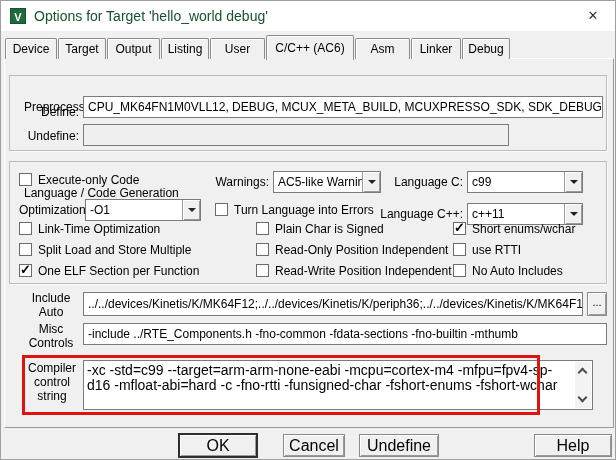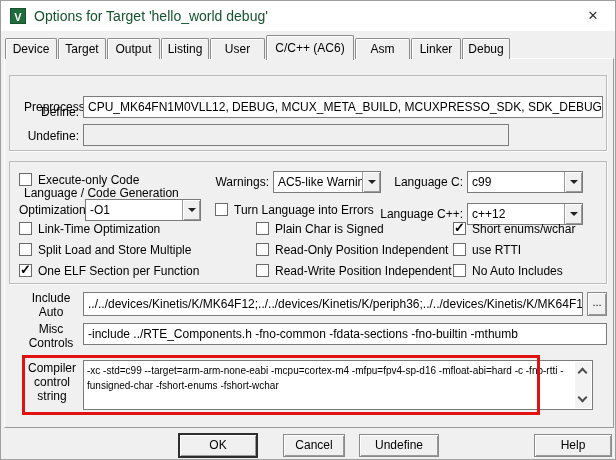--- a/index.html
+++ b/index.html
@@ -60,39 +60,39 @@
   .cb { position:absolute; height:15px; font-size:12px; white-space:nowrap; }
   .cb .box { position:absolute; left:0; top:0; width:13px; height:13px; background:#fff;
              border:1px solid #6b6b6b; }
   .cb.on .box::after { content:"✓"; position:absolute; left:0px; top:-3px; font-size:13px;
                        font-weight:bold; color:#000; }
   .cb .lbl { position:absolute; left:19px; top:0px; }
 
   
   .ta { position:absolute; left:82px; top:359px; width:510px; height:50px; background:#fff;
         border:1px solid #7b7b7b; }
-  .ta-text { position:absolute; left:3px; top:2px; right:20px; bottom:2px; font-size:10px;
+  .ta-text { position:absolute; left:3px; top:2px; right:20px; bottom:2px; font-size:14px;
              line-height:15px; color:#000; overflow:hidden; word-break:break-word; }
   .sb { position:absolute; right:1px; top:1px; bottom:1px; width:16px; background:#f3f3f3; }
   .sb .chv { position:absolute; left:4px; width:7px; height:7px;
              border-left:2px solid #4d4d4d; border-top:2px solid #4d4d4d; }
   .sb .up { top:7px; transform:rotate(45deg); }
   .sb .dn { bottom:7px; transform:rotate(225deg); }
 
   .browse-btn { position:absolute; left:586px; top:291px; width:20px; height:24px; background:#f0f0f0;
                 border:1px solid #8a8a8a; box-shadow:inset 1px 1px 0 #fff, inset -1px -1px 0 #9a9a9a;
                 font-size:11px; text-align:center; line-height:18px; }
 
   
   .red-box { position:absolute; left:21px; top:354px; width:518px; height:60px;
              border:3px solid #e01212; z-index:6; pointer-events:none; }
 
   
   .btn { position:absolute; top:433px; height:23px; background:#f0f0f0; border:1px solid #8a8a8a;
-         box-shadow:inset 1px 1px 0 #fff, inset -1px -1px 0 #9a9a9a; font-size:12px;
+         box-shadow:inset 1px 1px 0 #fff, inset -1px -1px 0 #9a9a9a; font-size:16px;
          text-align:center; line-height:21px; }
   .btn.default { border:1px solid #2e2e2e; box-shadow:0 0 0 1px #2e2e2e, inset 1px 1px 0 #fff, inset -1px -1px 0 #9a9a9a; }
   .b-ok{left:178px;width:78px} .b-cancel{left:282px;width:62px} .b-def{left:358px;width:80px} .b-help{left:533px;width:78px}
 </style>
 </head>
 <body>
 
 <div class="dialog">
 
   <div class="titlebar">
@@ -152,21 +152,21 @@
     <span class="combo-btn">
         <span class="tri"></span>
       </span>
   </div>
   <div class="cb" style="left:214px; top:202px;">
     <span class="box"></span>
     <span class="lbl">Turn Language into Errors</span>
   </div>
   <div class="lab r" style="left:378px; top:206px; width:84px;">Language C++:</div>
   <div class="combo" style="left:466px; top:202px; width:116px;">
-    <span>c++12</span>
+    <span>c++11</span>
     <span class="combo-btn">
         <span class="tri"></span>
       </span>
   </div>
 
   <div class="cb" style="left:18px; top:221px;">
     <span class="box"></span>
     <span class="lbl">Link-Time Optimization</span>
   </div>
   <div class="cb" style="left:18px; top:242px;">

